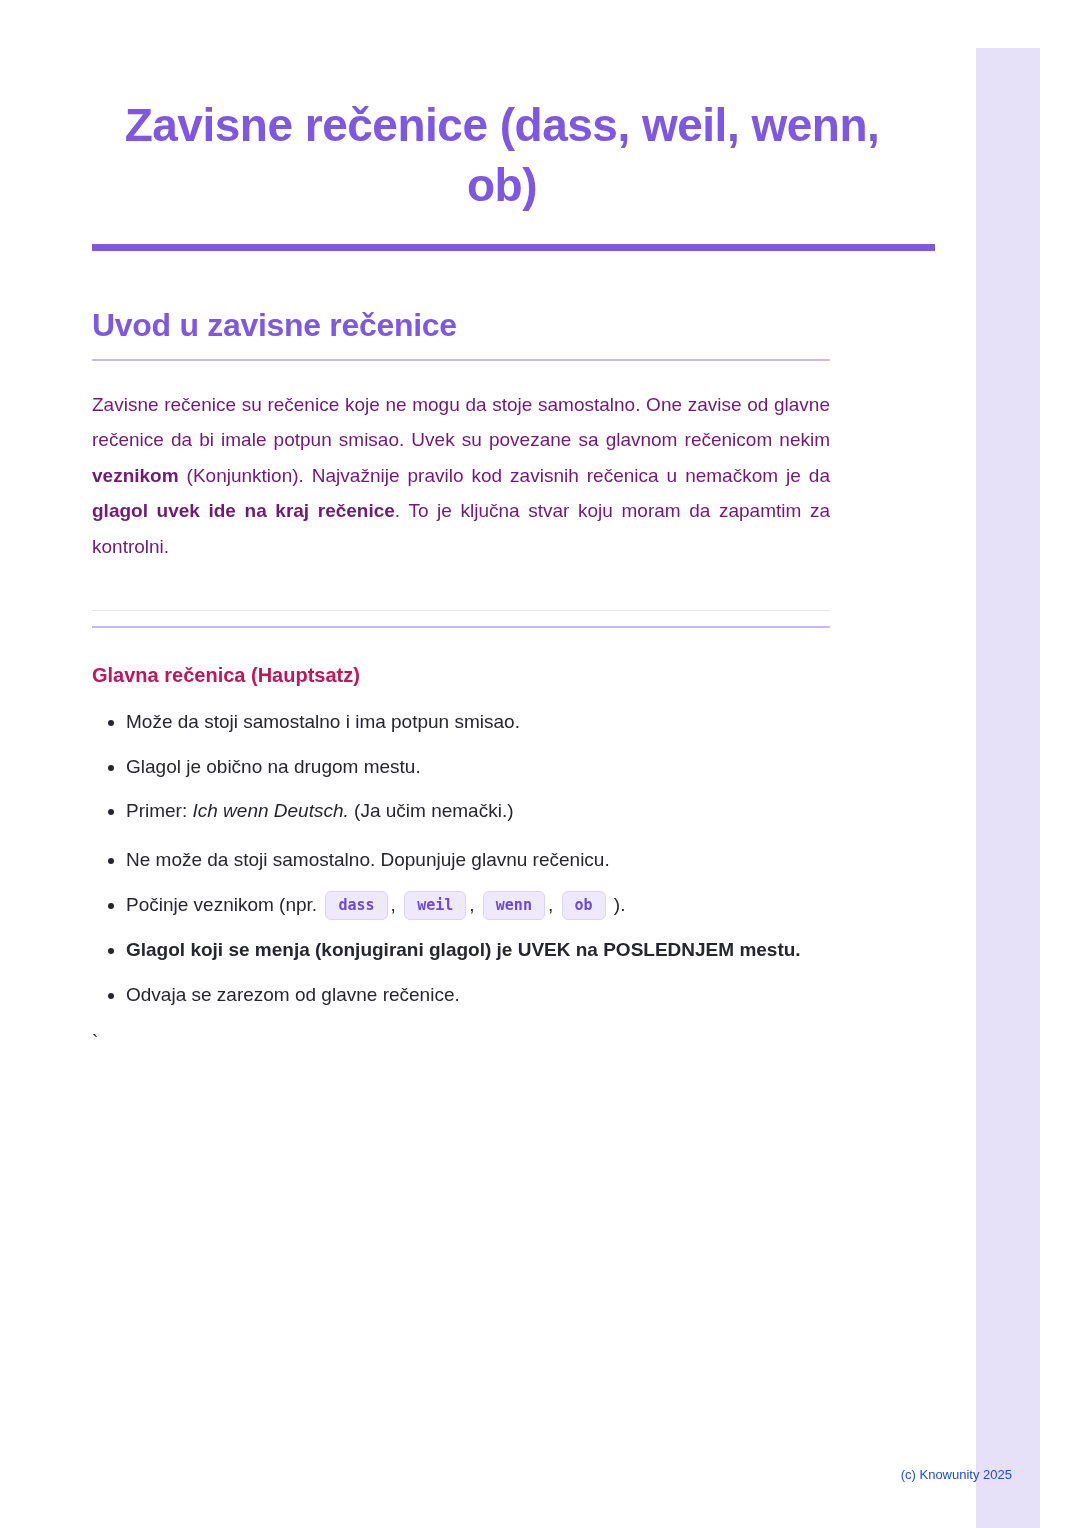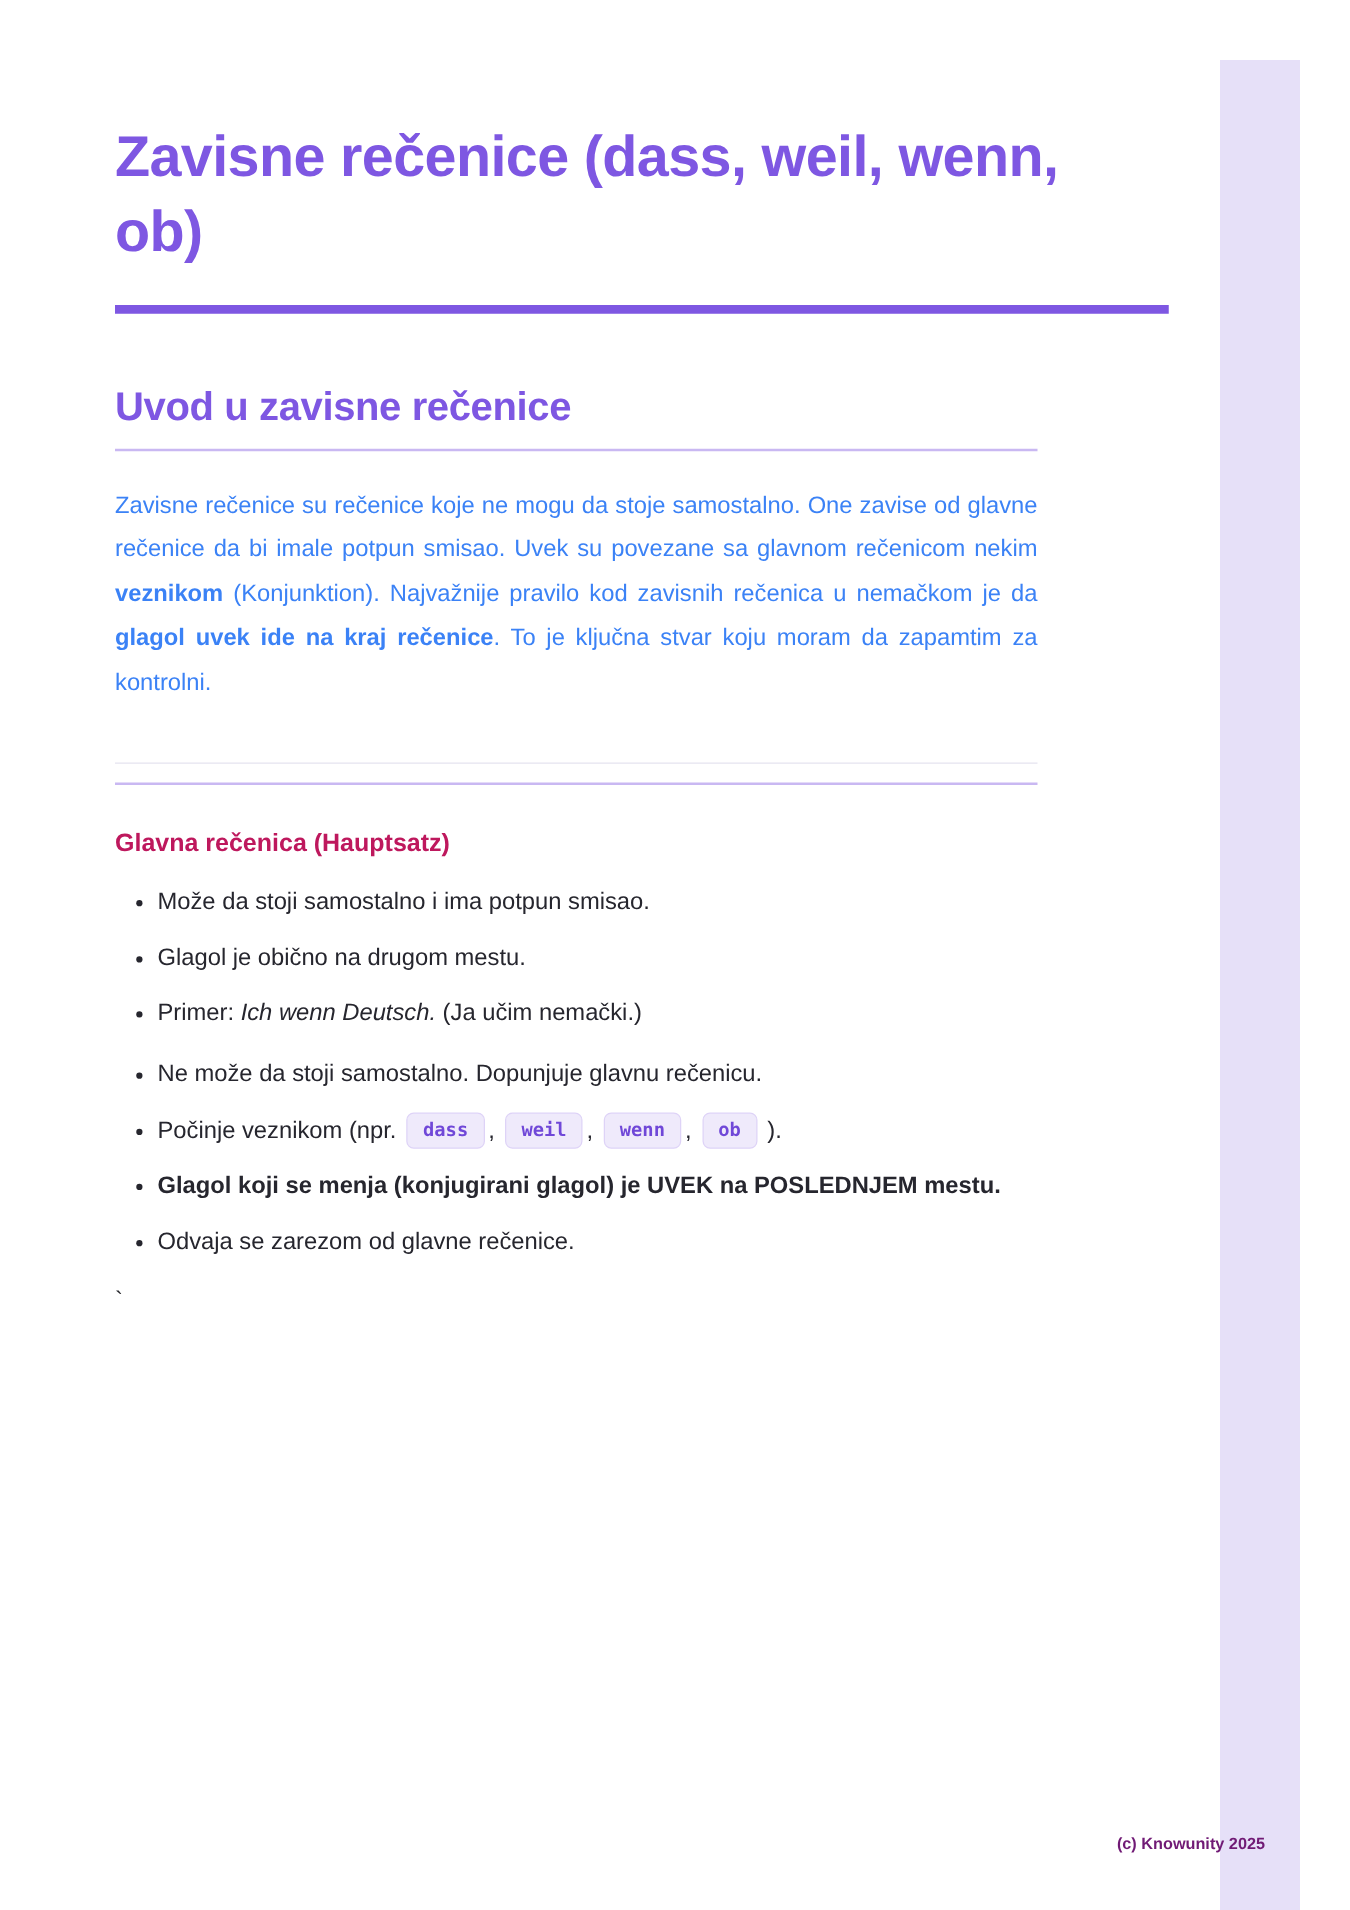--- a/index.html
+++ b/index.html
@@ -27,20 +27,21 @@
     width: 843px;
   }
   .doc-title {
     margin: 96px 0 0 0;
     max-width: 820px;
     font-size: 46px;
     line-height: 1.3;
     font-weight: bold;
     color: var(--accent, #7e57e2);
     letter-spacing: -0.5px;
+    text-align: center;
   }
   .title-rule {
     margin-top: 28px;
     width: 843px;
     height: 7px;
     background: var(--accent, #7e57e2);
   }
   .section-heading {
     margin: 56px 0 0 0;
     font-size: 32px;
@@ -53,21 +54,21 @@
     width: 738px;
     height: 2px;
     background: var(--accent_light, #c9b8f2);
   }
   .body-par {
     margin: 26px 0 0 0;
     width: 738px;
     font-size: 19px;
     line-height: 1.87;
     text-align: justify;
-    color: #3b82f6;
+    color: #701a75;
   }
   .divider {
     margin-top: 46px;
     width: 738px;
     height: 1px;
     background: #e5e3ef;
   }
   .sub-heading {
     margin: 36px 0 0 0;
     font-size: 20px;
@@ -103,22 +104,21 @@
   .italic { font-style: italic; }
   .stray {
     margin: 22px 0 0 0;
     font-size: 19px;
   }
   .page-footer {
     position: absolute;
     right: 68px;
     bottom: 46px;
     font-size: 13px;
-    color: #701a75;
-    font-weight: bold;
+    color: #1d4ed8;
   }
 </style>
 </head>
 <body>
 
 <div class="side-stripe"></div>
 
 <div class="content">
 
   <h1 class="doc-title">Zavisne rečenice (dass, weil, wenn, ob)</h1>

